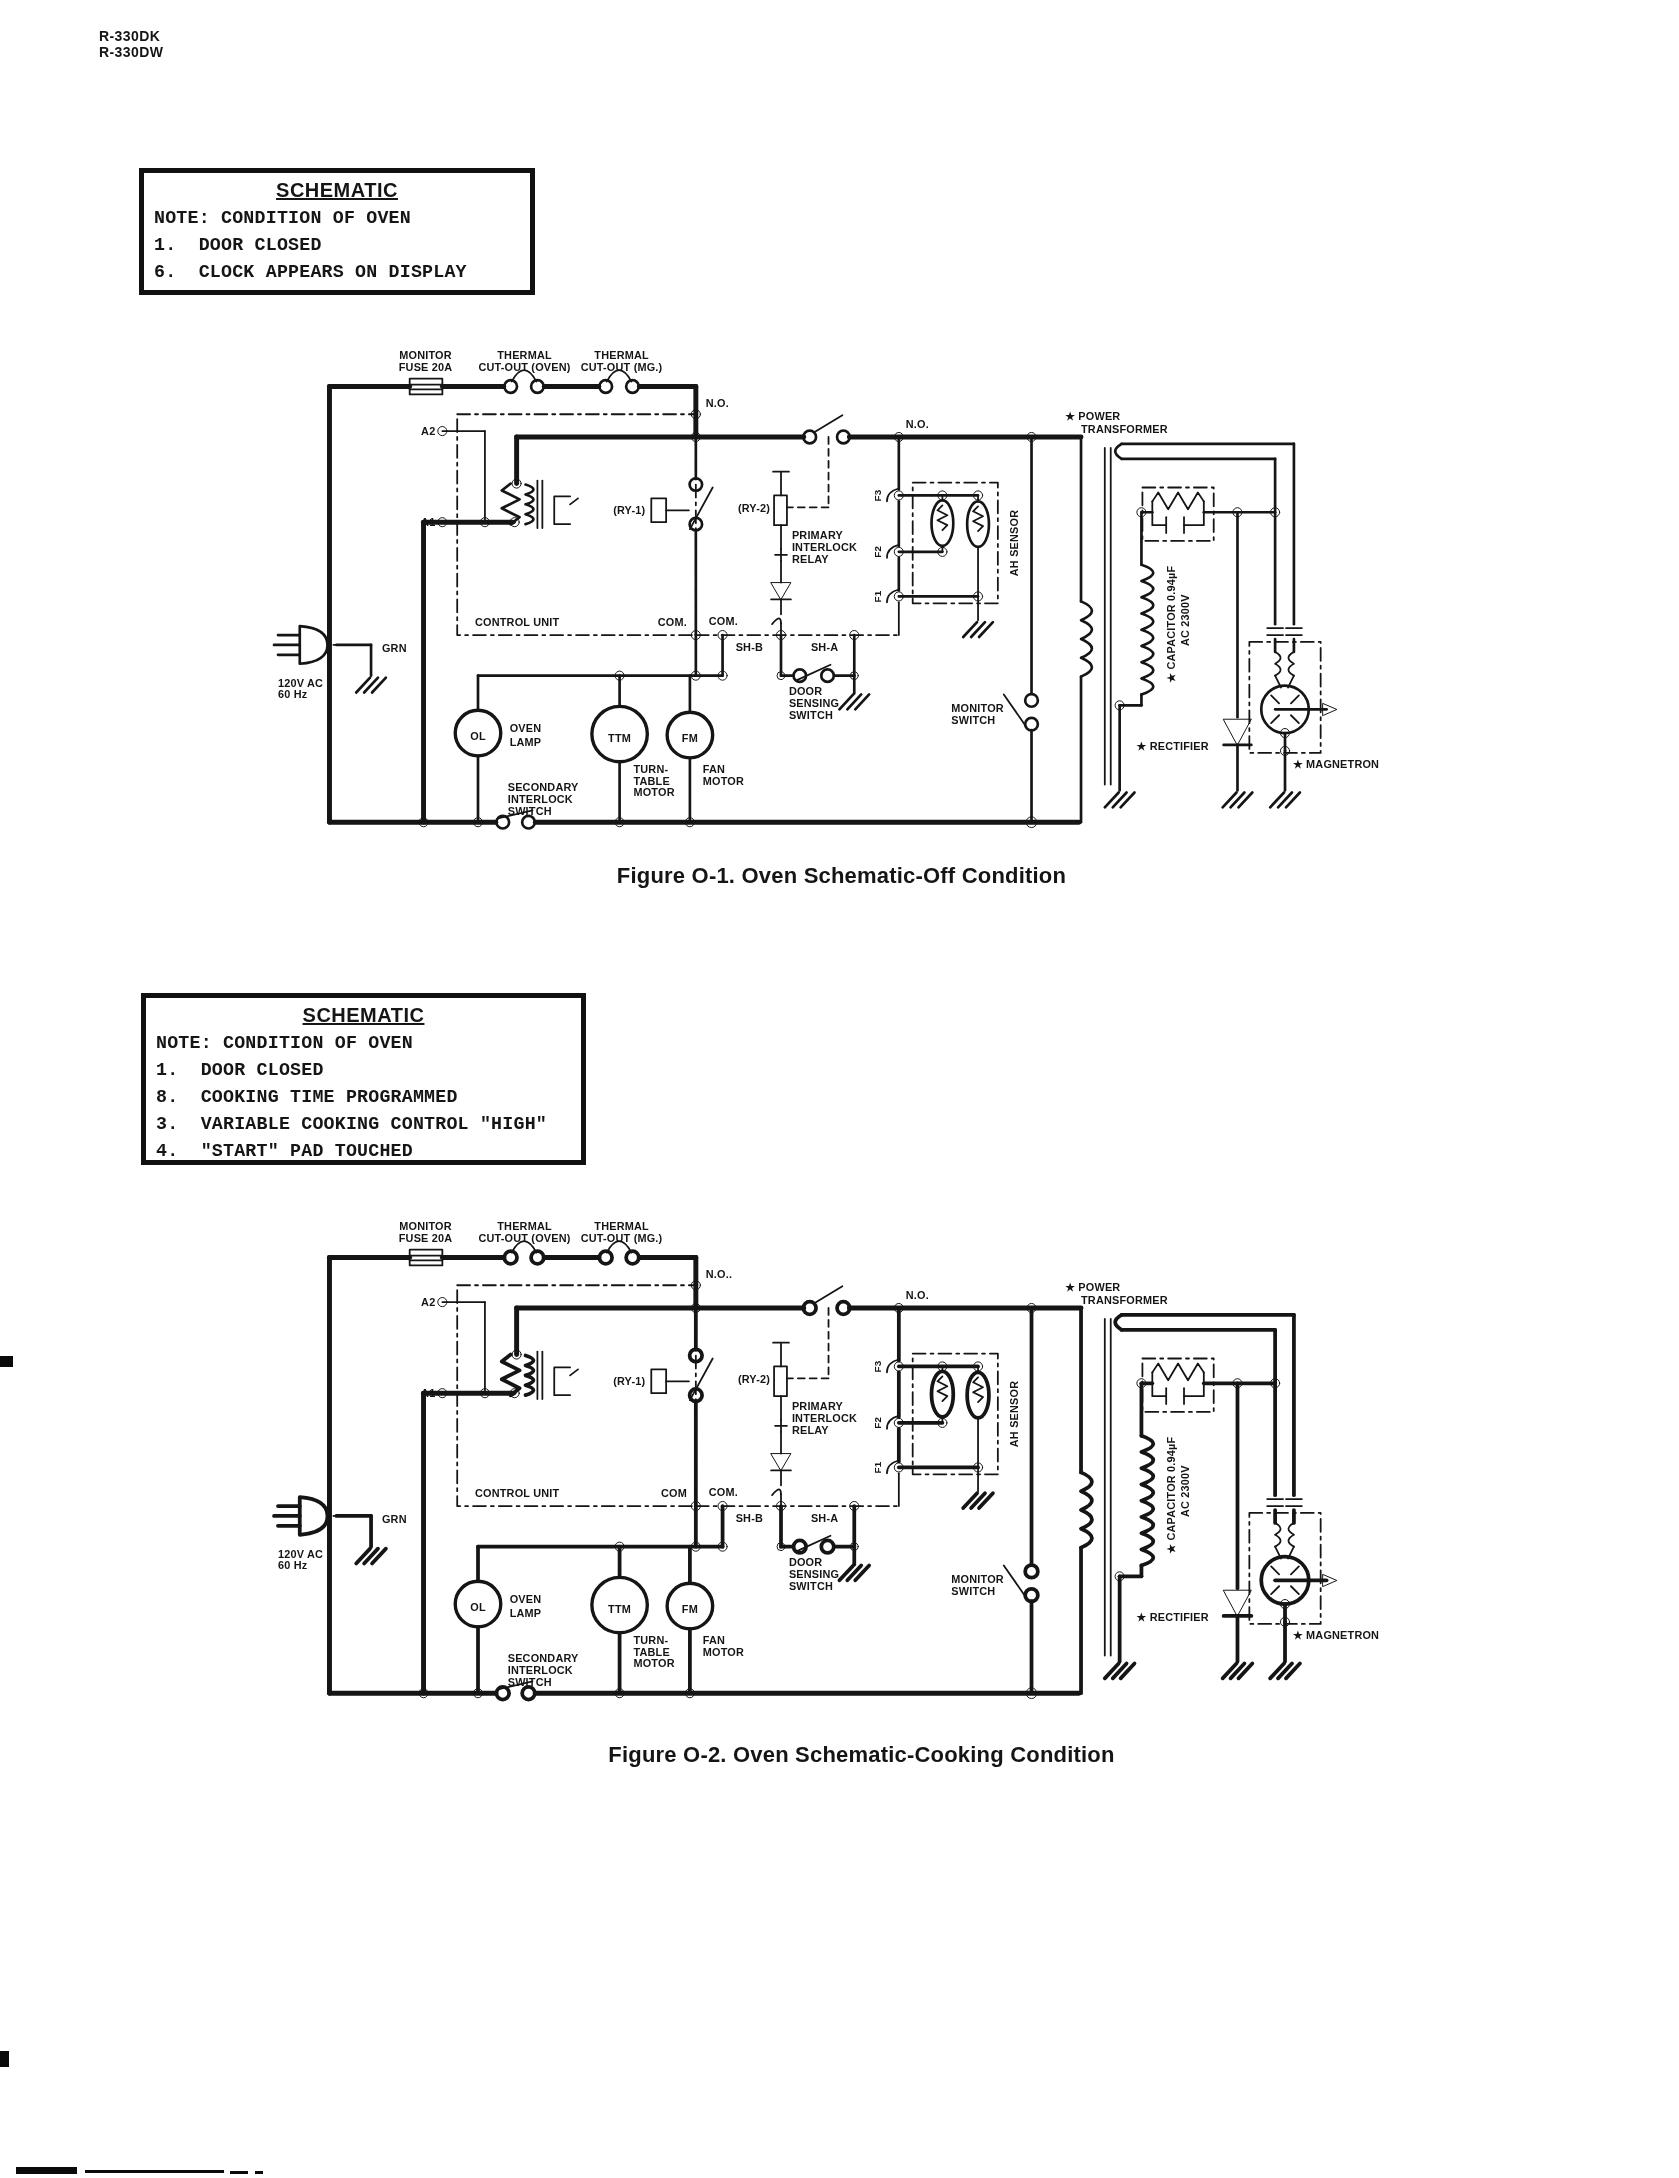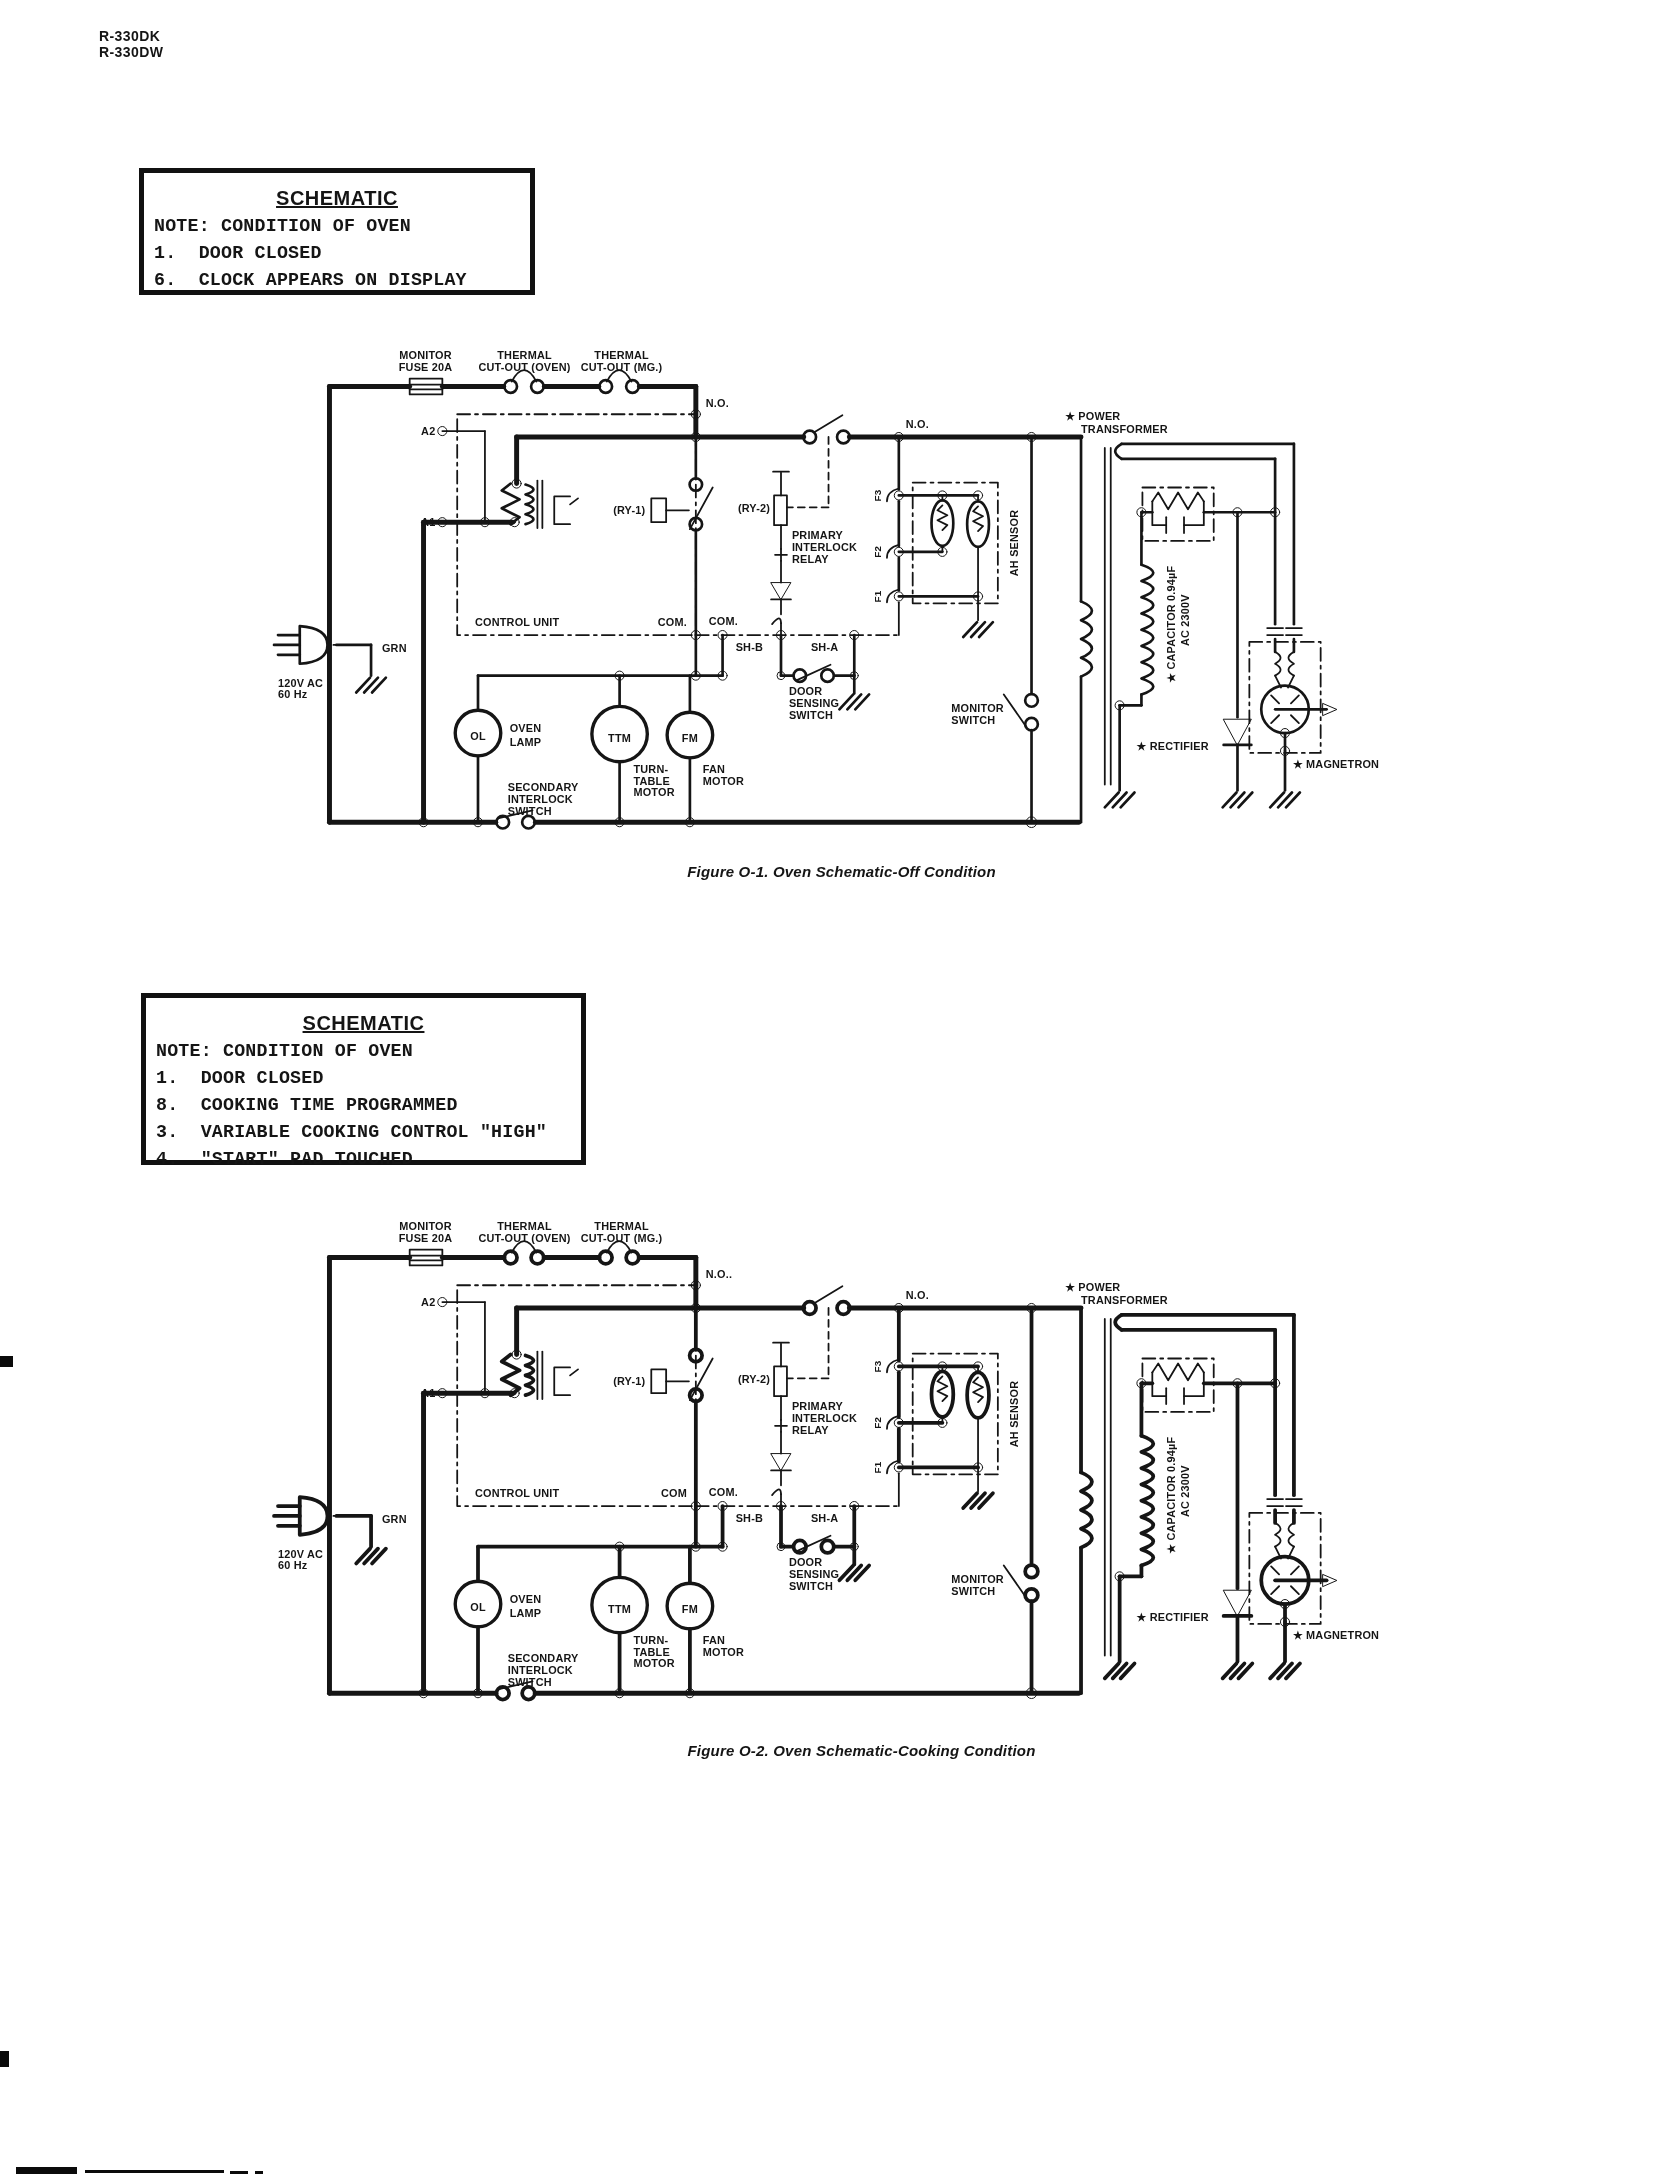--- a/index.html
+++ b/index.html
@@ -2,25 +2,25 @@
 <html><head>
 <meta charset="utf-8">
 <style>
   html,body{margin:0;padding:0;}
   body{width:1679px;height:2178px;background:#ffffff;position:relative;overflow:hidden;
        font-family:"Liberation Sans",sans-serif;color:#151515;}
   .abs{position:absolute;}
   
   .models{left:99px;top:28px;font-size:14px;font-weight:700;line-height:16px;letter-spacing:0.4px;}
   
-  .notebox{border:5px solid #111;background:#fff;padding:12px 10px 6px 10px;box-sizing:border-box;}
+  .notebox{border:5px solid #111;background:#fff;padding:4px 10px 6px 10px;box-sizing:border-box;}
   .nb-title{text-align:center;font-size:20px;font-weight:700;text-decoration:underline;letter-spacing:0.5px;margin:2px 0 3px 0;}
   .nb-line{font-size:18.3px;font-weight:700;letter-spacing:0.2px;line-height:27px;white-space:pre;font-family:Liberation Mono, monospace;}
   
-  .caption{font-size:15px;font-weight:700;text-align:center;letter-spacing:0.2px;font-style:italic;}
+  .caption{font-size:22px;font-weight:700;text-align:center;letter-spacing:0.2px;}
   
   .schem{position:absolute;}
   .schem path,.schem line,.schem rect,.schem ellipse,.schem circle{stroke:#151515;fill:none;stroke-linecap:round;stroke-linejoin:round;}
   .w1{stroke-width:5;}
   .w2{stroke-width:2.7;}
   .w3{stroke-width:1.8;}
   .dd{stroke-width:1.8;stroke-dasharray:13 5 3 5;}
   .dd3{stroke-width:1.8;stroke-dasharray:7 5;}
   .fillw{fill:#ffffff;}
   .solid{fill:#151515;stroke:none;}

